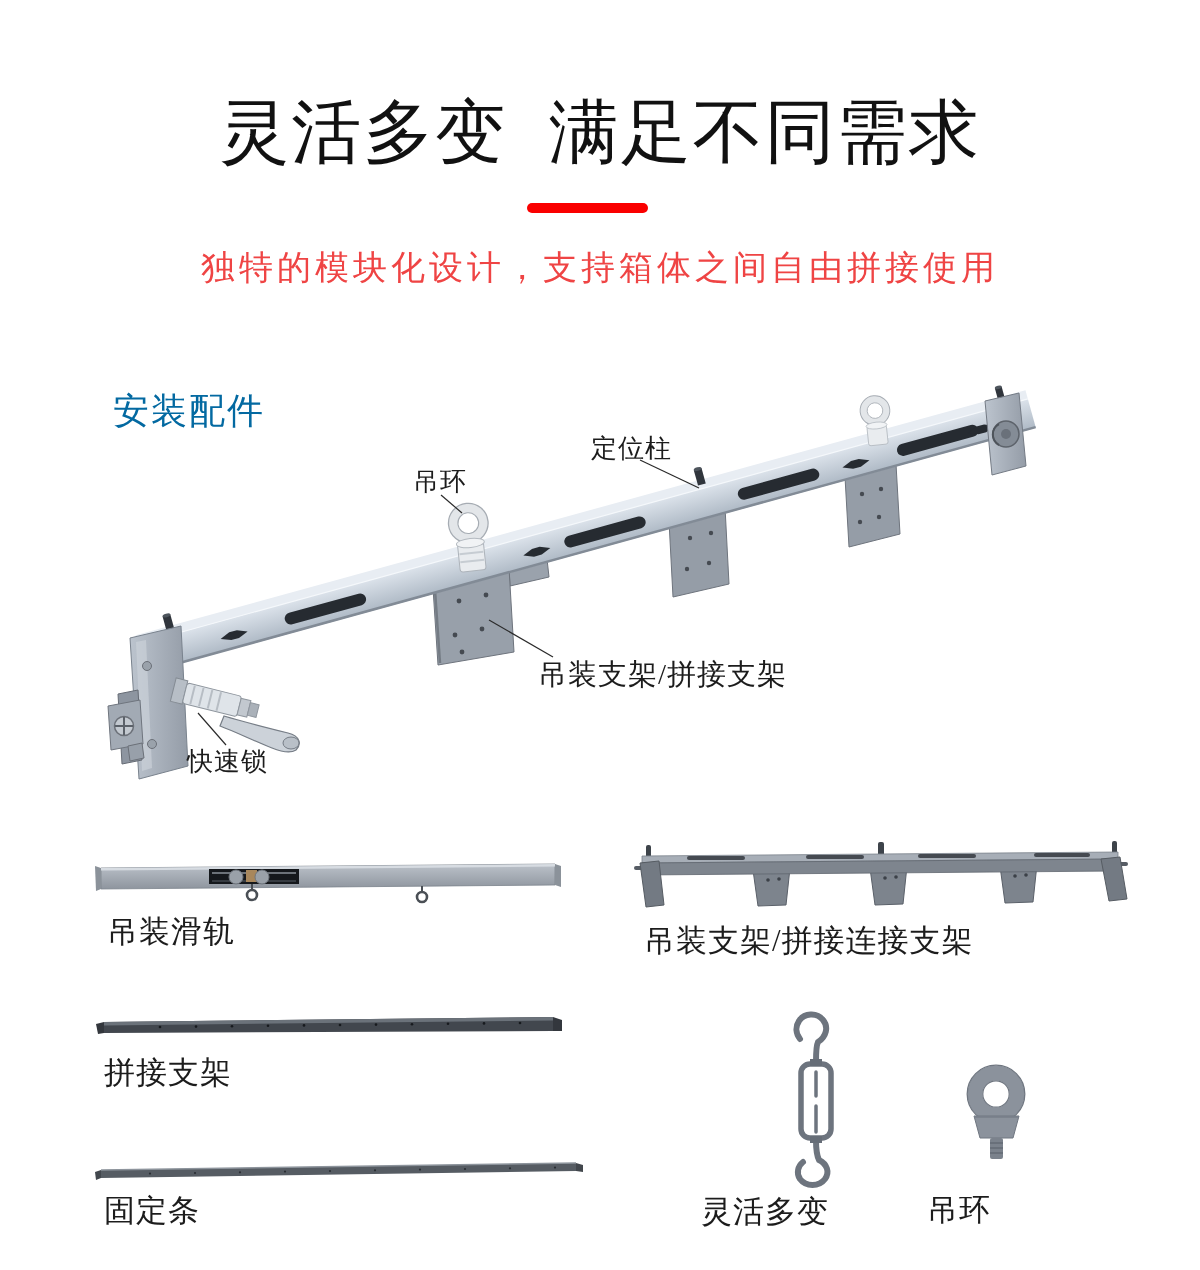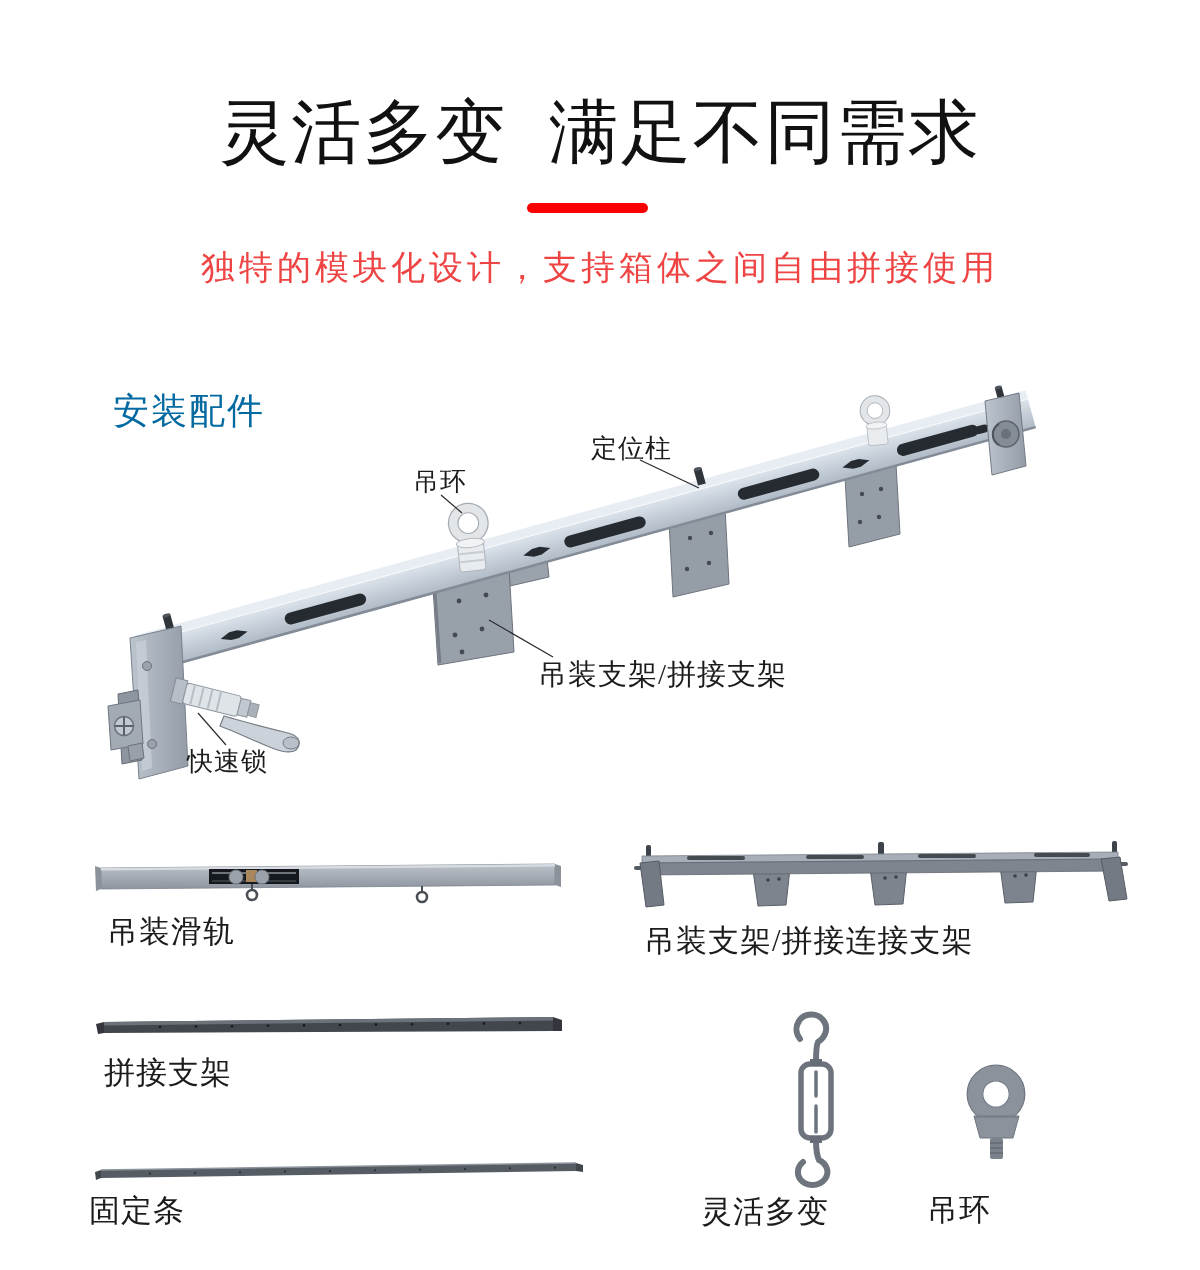--- a/index.html
+++ b/index.html
@@ -298,14 +298,14 @@
 
 <div class="callout" style="left:413px;top:464px">吊环</div>
 <div class="callout" style="left:591px;top:431px">定位柱</div>
 <div class="callout big" style="left:522px;top:655px">吊装支架/拼接支架</div>
 <div class="callout" style="left:187px;top:744px">快速锁</div>
 
 <div class="part-label" style="left:107px;top:911px">吊装滑轨</div>
 <div class="part-label" style="left:644px;top:920px">吊装支架/拼接连接支架</div>
 <div class="part-label" style="left:104px;top:1052px">拼接支架</div>
 <div class="part-label" style="left:701px;top:1191px">灵活多变</div>
-<div class="part-label" style="left:89px;top:1190px">固定条</div>
+<div class="part-label" style="left:104px;top:1190px">固定条</div>
 <div class="part-label" style="left:927px;top:1189px">吊环</div>
 
 </body></html>

